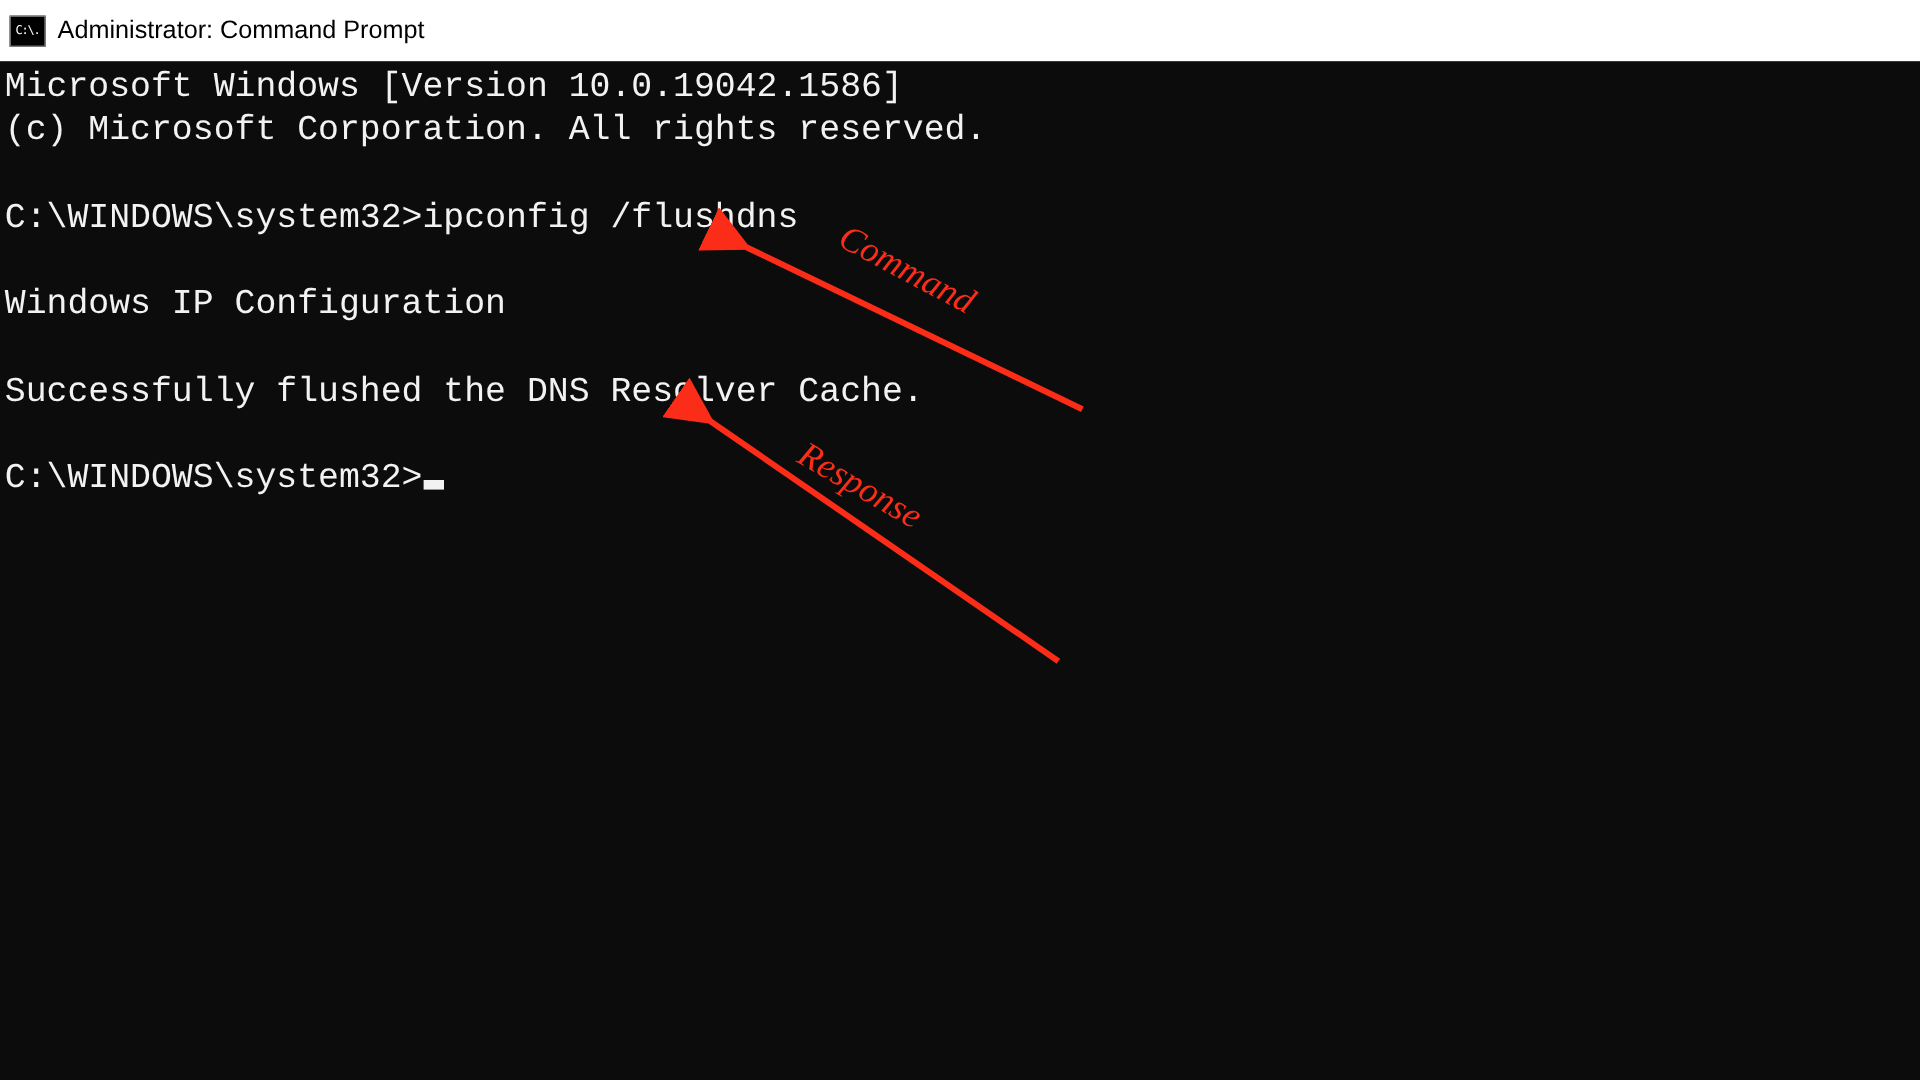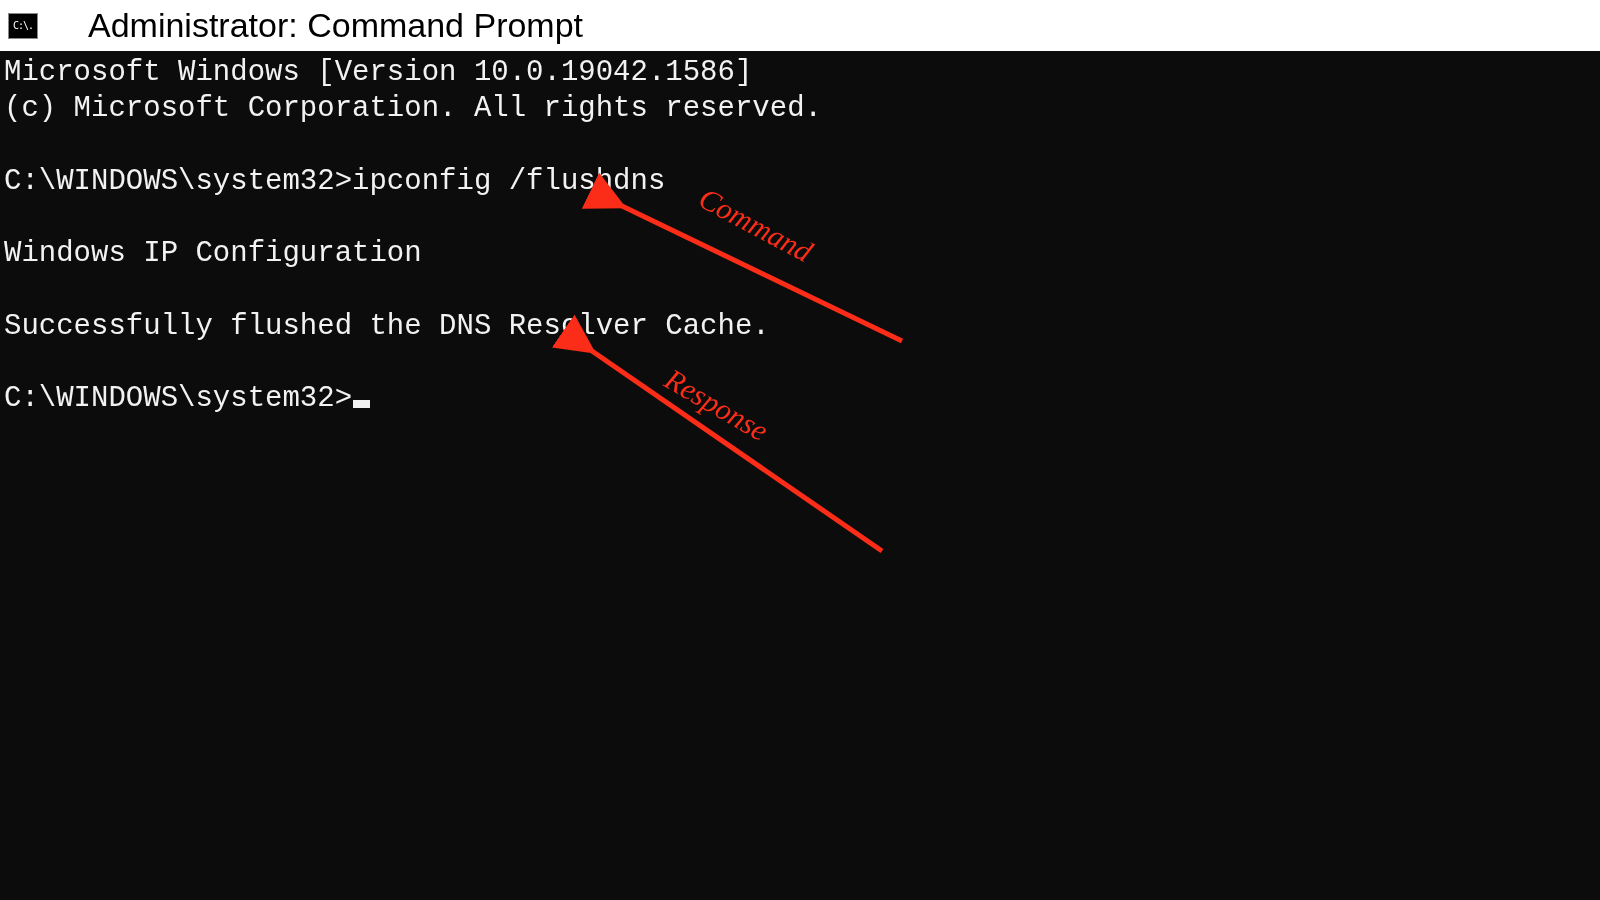--- a/index.html
+++ b/index.html
@@ -35,23 +35,22 @@
       justify-content: center;
     }
     .cmd-icon-text {
       color: #fff;
       font-size: 10px;
       font-family: "Consolas", monospace;
       line-height: 1;
       letter-spacing: -1px;
     }
     .title-text {
-      font-size: 34px;
+      font-size: 21px;
       color: #000;
-      margin-left: 40px;
     }
     .terminal-body {
       width: 100%;
       height: calc(100% - 51px);
       background: #0c0c0c;
       padding: 4px 4px;
       font-family: "Consolas", "Courier New", monospace;
       font-size: 29px;
       color: #f2f2f2;
       line-height: 1.25;

